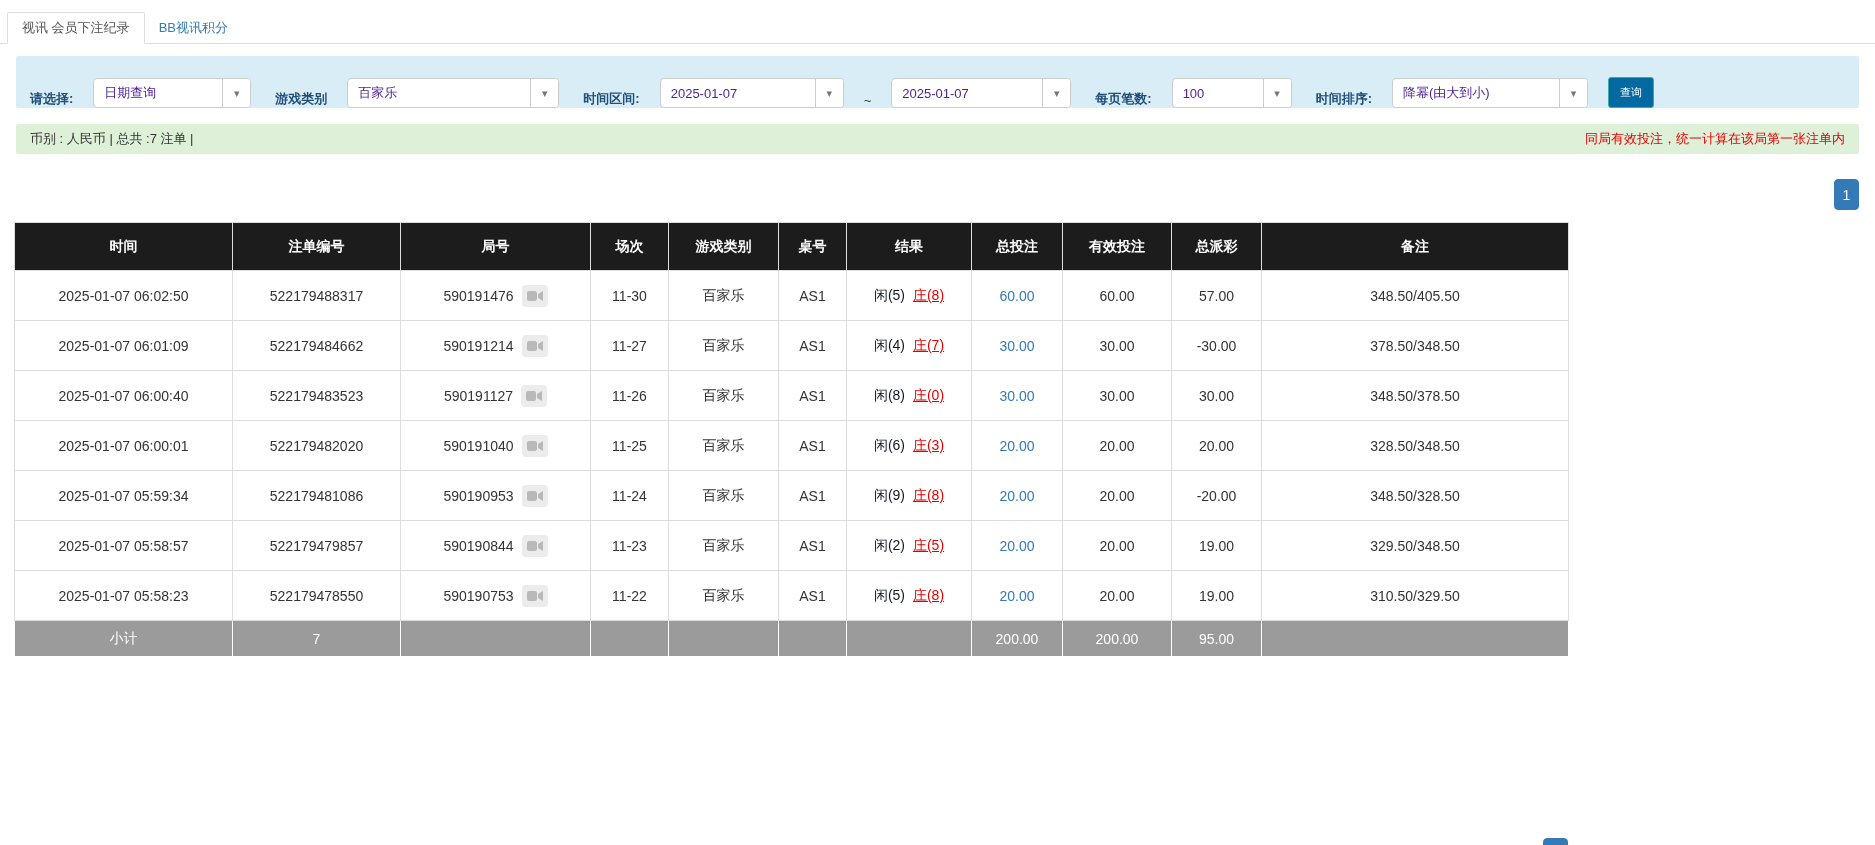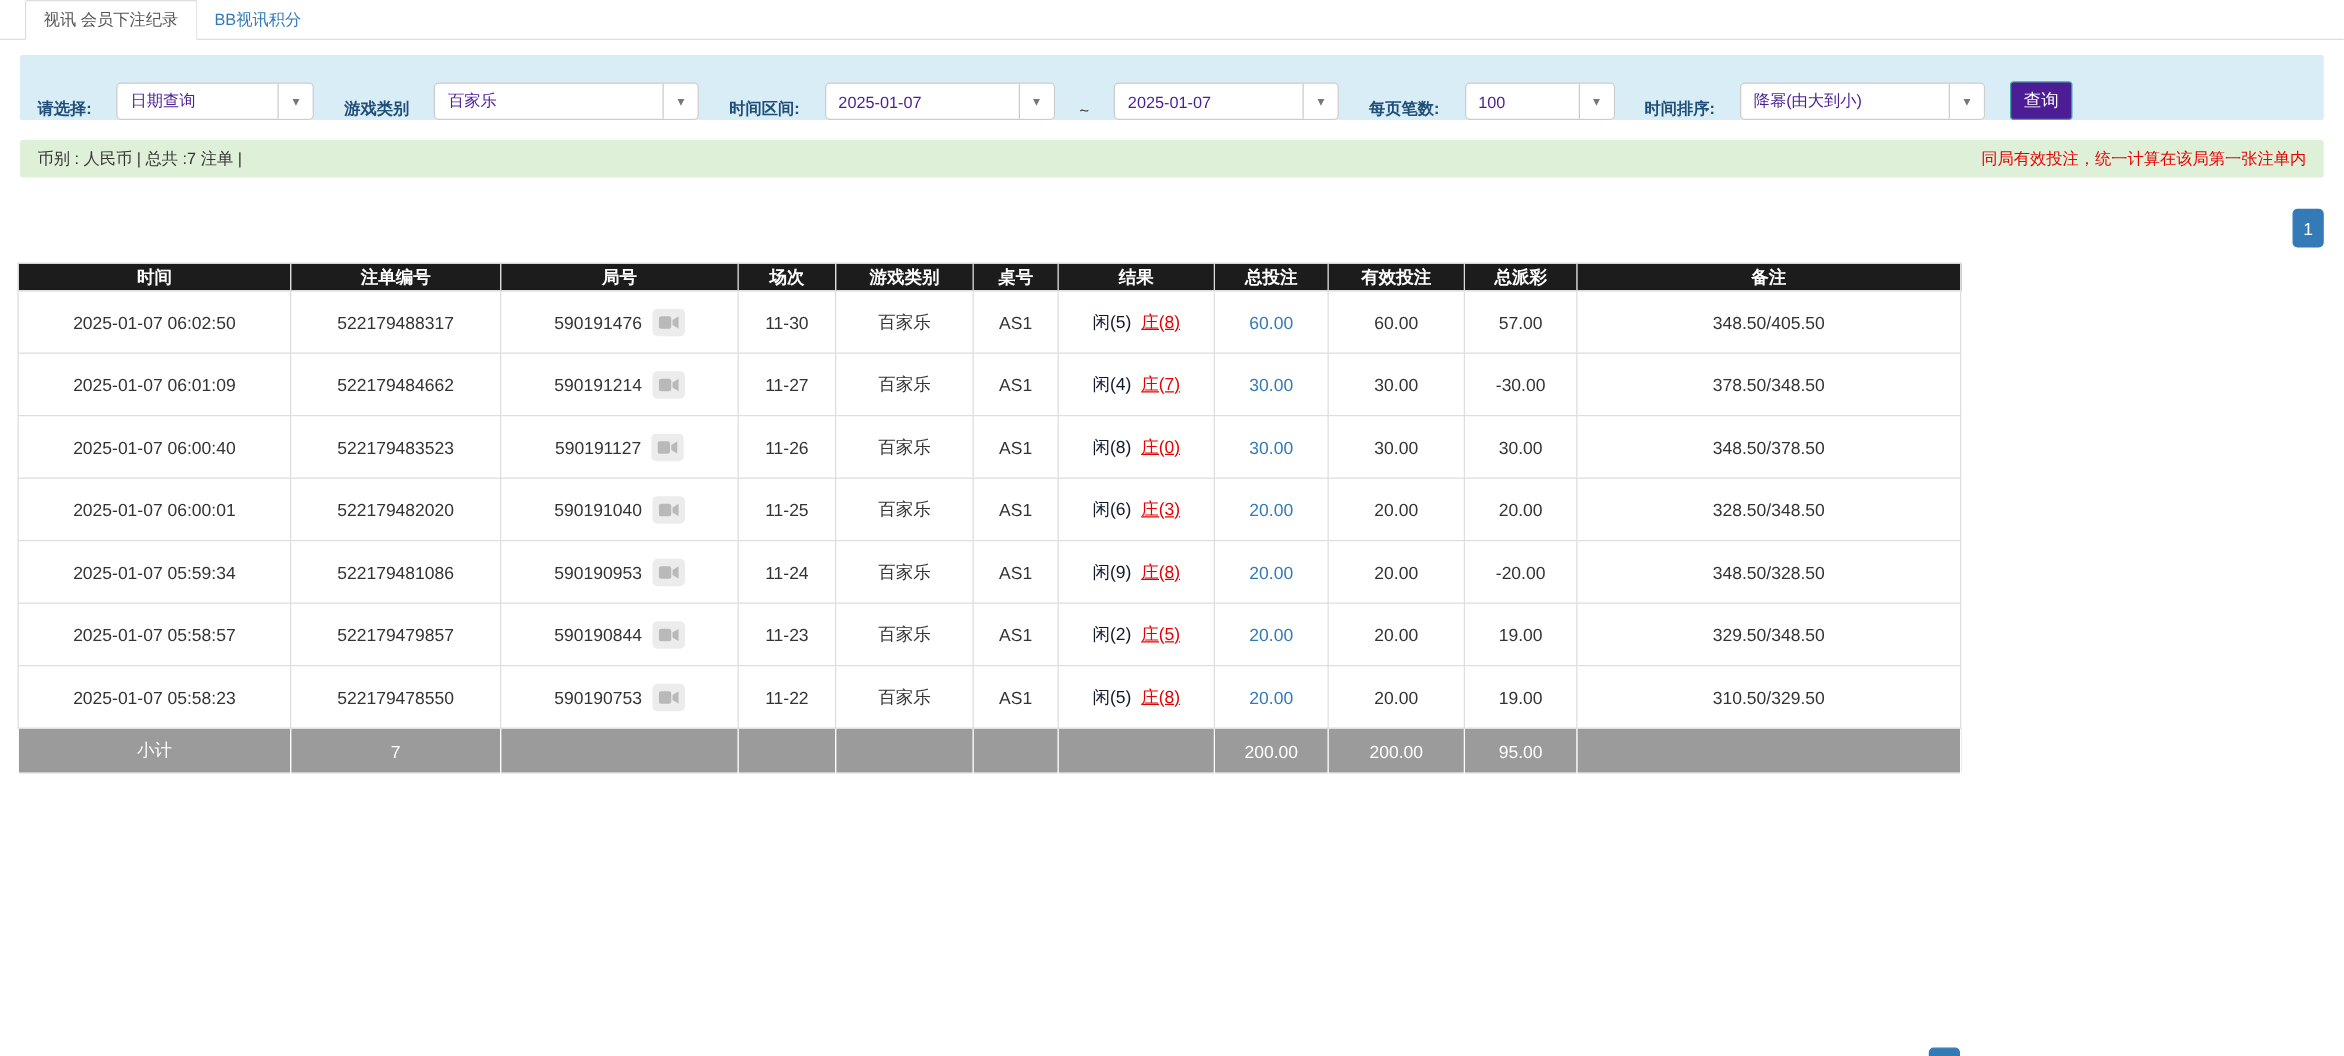--- a/index.html
+++ b/index.html
@@ -5,22 +5,22 @@
   * { box-sizing: border-box; }
   html,body { margin:0; padding:0; }
   body {
     width:1875px; height:845px; position:relative; overflow:hidden;
     background:#fff; font-family:"Liberation Sans","DejaVu Sans",sans-serif;
     color:#333; font-size:14px;
   }
 
   
   .tabbar {
-    display:flex; align-items:flex-end; height:32px;
-    border-bottom:1px solid #ddd; padding-left:20px;
+    display:flex; align-items:flex-end; height:44px;
+    border-bottom:1px solid #ddd; padding-left:7px;
   }
   .tab {
     font-size:13px; padding:7px 14px 7px; cursor:pointer; line-height:16px;
   }
   .tab.active {
     background:#fff; border:1px solid #ddd; border-bottom:1px solid #fff;
     margin-bottom:-1px; color:#555; border-radius:2px 2px 0 0;
   }
   .tab.link { color:#337ab7; border:none; }
 
@@ -37,21 +37,21 @@
   .combo .combo-val {
     flex:1; display:flex; align-items:center; padding:0 10px; font-size:13px; color:#4c1d95;
   }
   .combo .combo-caret {
     width:28px; border-left:1px solid #ccc; display:flex; align-items:center;
     justify-content:center; color:#777; font-size:11px; background:#fff;
   }
   .tilde { color:#333; font-size:13px; }
   .query-btn {
     height:31px; min-width:46px; padding:0 10px; border:1px solid #3fa8a4;
-    background:#4c1d95; color:#fff; font-size:14px; border-radius:3px; cursor:pointer;
+    background:#0369a1; color:#fff; font-size:11px; border-radius:3px; cursor:pointer;
   }
 
   
   .infobar {
     margin:16px 16px 0 16px; height:30px; background:#dff0d8; border-radius:2px;
     display:flex; align-items:center; justify-content:space-between; padding:0 14px;
     font-size:13px;
   }
   .infobar .summary { color:#333; }
   .infobar .notice { color:#e60000; }
@@ -65,21 +65,21 @@
     color:#fff; font-size:14px; display:flex; align-items:center; justify-content:center;
     border-radius:4px; cursor:pointer;
   }
   .page-btn-bottom { position:absolute; top:838px; right:307px; }
 
   
   table.records {
     border-collapse:collapse; width:1554px; margin-left:14px; table-layout:fixed;
   }
   table.records th {
-    background:#1c1c1c; color:#fff; height:22px; font-size:14px; font-weight:bold;
+    background:#1c1c1c; color:#fff; height:48px; font-size:14px; font-weight:bold;
     border:1px solid #ddd; text-align:center; padding:0 4px;
   }
   table.records td {
     border:1px solid #ddd; height:50px; text-align:center; font-size:14px;
     color:#333; padding:0 4px; background:#fff;
   }
   table.records tfoot td {
     background:#9b9b9b; color:#fff; height:36px; border:1px solid #fff;
   }
   table.records tfoot tr.total-row td { border-top:3px solid #fff; }

